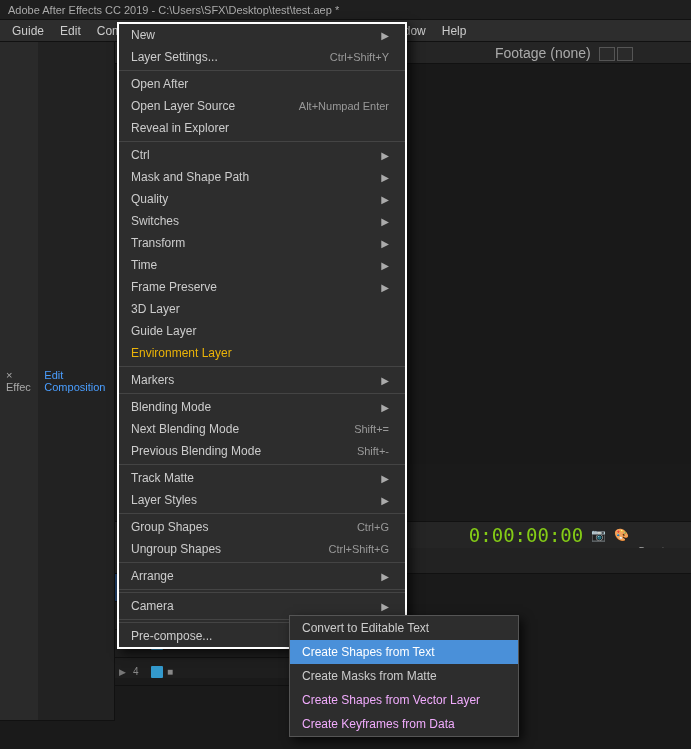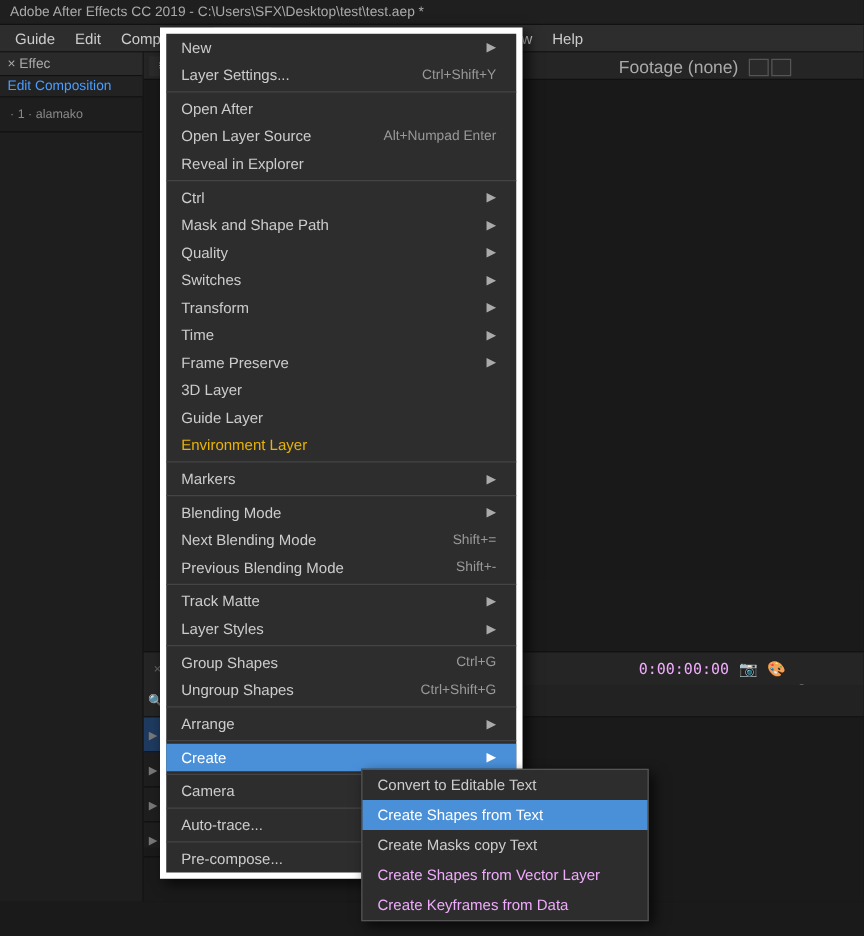--- a/index.html
+++ b/index.html
@@ -55,21 +55,21 @@
       height: calc(749px - 20px - 22px - 28px);
       position: relative;
     }
 
     
     .left-panel {
       width: 115px;
       background: #1e1e1e;
       border-right: 1px solid #111;
       display: flex;
-      flex-direction: column;
+      flex-direction: row;
     }
     .panel-tab {
       background: #2a2a2a;
       padding: 3px 6px;
       font-size: 11px;
       color: #aaa;
       border-bottom: 1px solid #111;
       display: flex;
       align-items: center;
       gap: 4px;
@@ -103,45 +103,45 @@
       height: 26px;
       background: #252525;
       display: flex;
       align-items: center;
       padding: 0 8px;
       gap: 8px;
       font-size: 11px;
       color: #aaa;
     }
     .time-display {
-      color: #f0abfc;
+      color: #84cc16;
       font-family: monospace;
-      font-size: 12px;
+      font-size: 19px;
       margin-left: 20px;
     }
 
     
     .dropdown-overlay {
       position: absolute;
       top: 22px; 
       left: 0;
       right: 0;
       bottom: 0;
       pointer-events: none;
       z-index: 100;
     }
 
     
     .layer-dropdown {
       position: absolute;
       top: 0;
-      left: 128px;
+      left: 117px;
       width: 290px;
       background: #2d2d2d;
-      border: 5px solid #ffffff;
+      border: 2px solid #ffffff;
       box-shadow: 4px 4px 10px rgba(0,0,0,0.7);
       pointer-events: all;
     }
     .dropdown-item {
       padding: 4px 16px 4px 12px;
       display: flex;
       align-items: center;
       justify-content: space-between;
       cursor: pointer;
       font-size: 12px;
@@ -480,49 +480,42 @@
     <div class="dropdown-item">
       <span>Ungroup Shapes</span>
       <span class="shortcut">Ctrl+Shift+G</span>
     </div>
     <div class="dropdown-divider"></div>
     <div class="dropdown-item">
       <span>Arrange</span>
       <span class="arrow">▶</span>
     </div>
     <div class="dropdown-divider"></div>
-    <div class="dropdown-item active">
-      <span>Create</span>
-      <span class="arrow">▶</span>
-    </div>
     <div class="dropdown-divider"></div>
     <div class="dropdown-item">
       <span>Camera</span>
       <span class="arrow">▶</span>
     </div>
     <div class="dropdown-divider"></div>
-    <div class="dropdown-item">
-      <span>Auto-trace...</span>
-    </div>
     <div class="dropdown-divider"></div>
     <div class="dropdown-item">
       <span>Pre-compose...</span>
       <span class="shortcut">Ctrl+Shift+C</span>
     </div>
   </div>
 
   <div class="create-submenu" style="top: 593px;">
     <div class="submenu-item">
       <span>Convert to Editable Text</span>
     </div>
     <div class="submenu-item highlighted">
       <span>Create Shapes from Text</span>
     </div>
     <div class="submenu-item">
-      <span>Create Masks copy Text</span>
+      <span>Create Masks from Matte</span>
     </div>
     <div class="submenu-item disabled">
       <span>Create Shapes from Vector Layer</span>
     </div>
     <div class="submenu-item disabled">
       <span>Create Keyframes from Data</span>
     </div>
   </div>
 
 </div>

